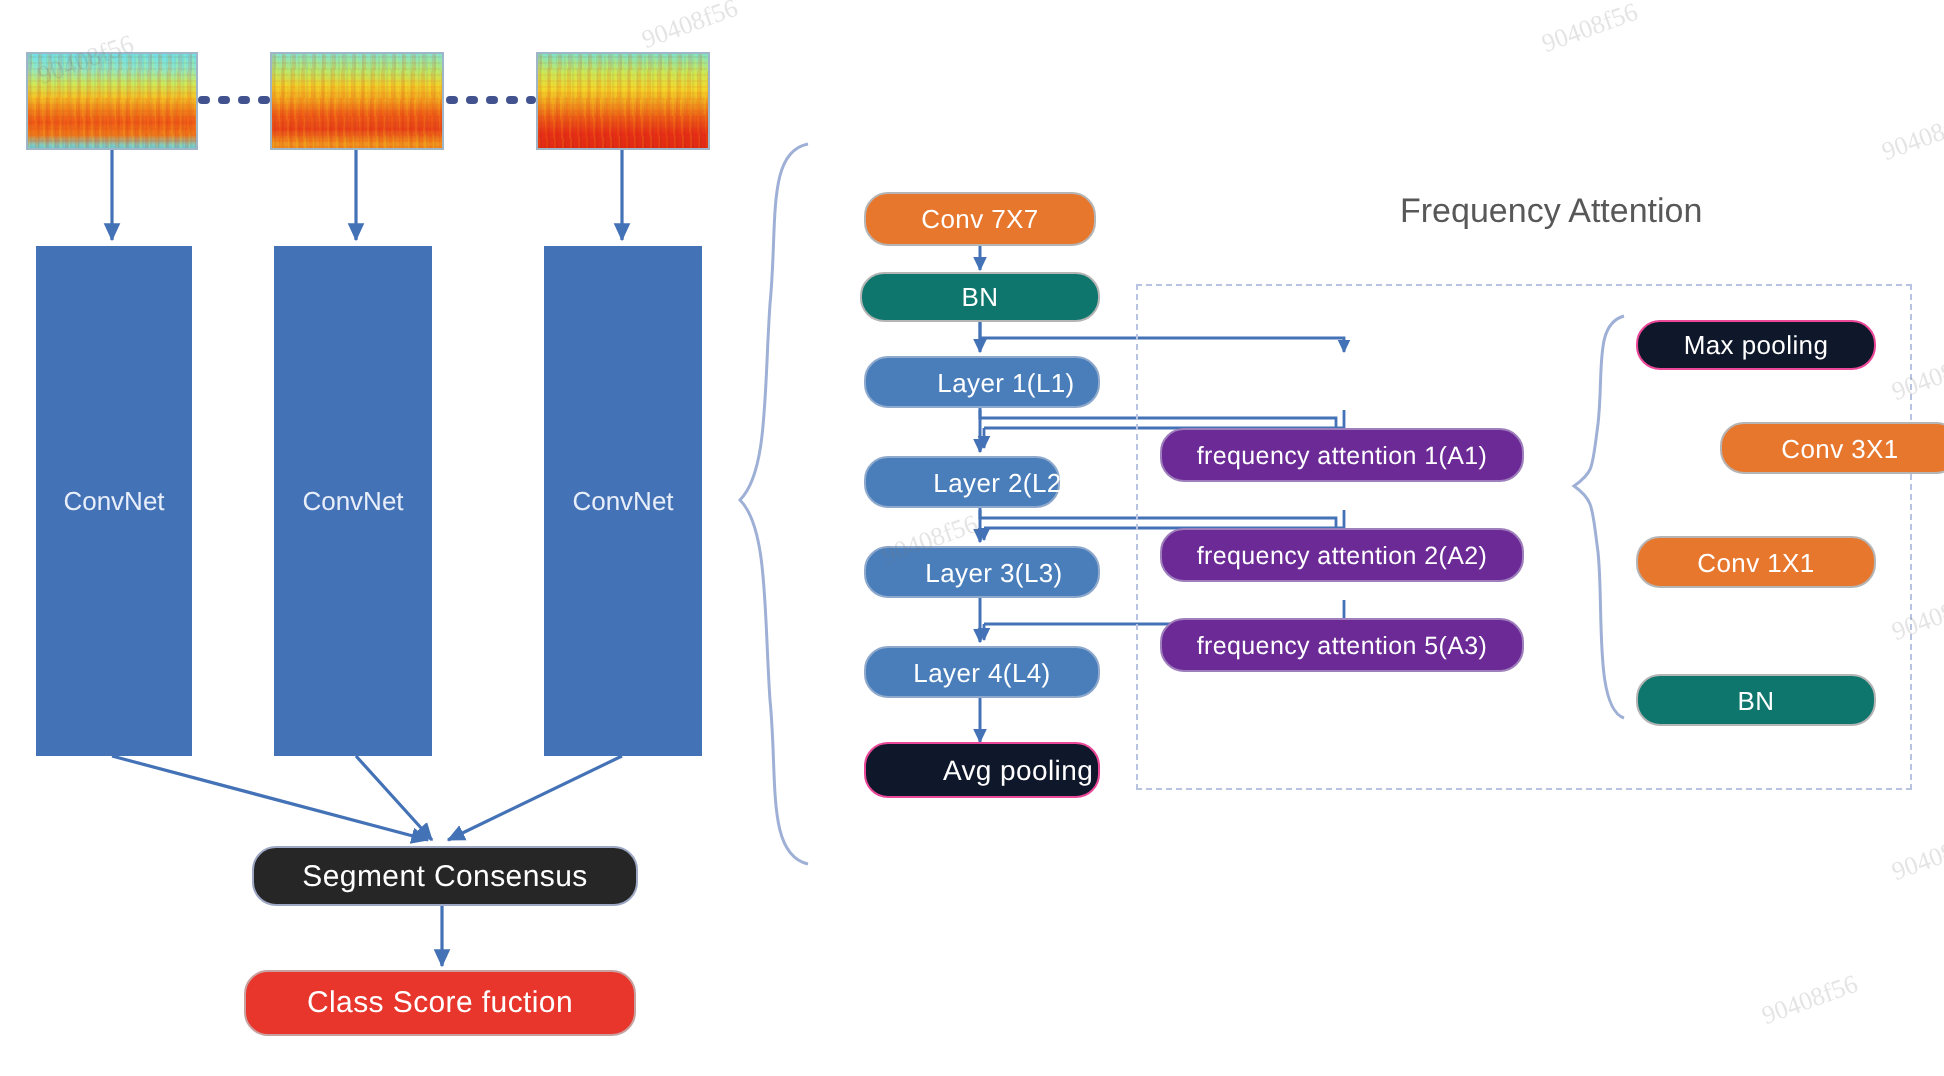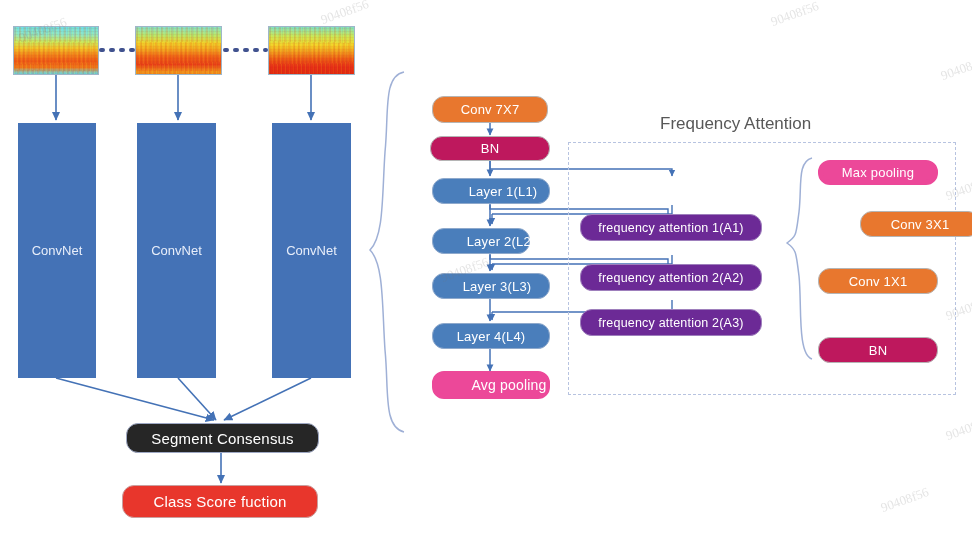--- a/index.html
+++ b/index.html
@@ -18,23 +18,23 @@
     display:flex;align-items:center;justify-content:center;
     color:#ffffff;
     font-size:13px;
     letter-spacing:.2px;
     box-sizing:border-box;
     text-align:center;
     white-space:nowrap;
     border-radius:12px;
   }
   .b-orange{background:#e8772e;border:1px solid #b5b5b5;}
-  .b-green {background:#be185d;border:1px solid #b5b5b5;}
+  .b-green {background:#0f766e;border:1px solid #b5b5b5;}
   .b-blue  {background:#4a7ebb;border:1px solid #8ea9cc;}
-  .b-navy  {background:#ec4899;border:5px solid #ec4899;}
+  .b-navy  {background:#0f172a;border:1px solid #ec4899;}
   .b-purple{background:#6c2a96;border:1px solid #9e7fbc;margin-top:37px;}
   .b-black {background:#262626;border:1px solid #9ea8c4;}
   .b-red   {background:#e8362c;border:1px solid #c9a0a0;}
 
   .convnet{
     position:absolute;
     background:#4472b6;
     display:flex;align-items:center;justify-content:center;
     color:#e8eefa;font-size:13px;
   }
@@ -185,21 +185,21 @@
   </div>
 
   <div class="block b-black" style="left:126px;top:423px;width:193px;height:30px;font-size:15px;">
     <span>Segment Consensus</span>
   </div>
   <div class="block b-red" style="left:122px;top:485px;width:196px;height:33px;font-size:15px;">
     <span>Class Score fuction</span>
   </div>
 
   <div class="fa-panel" style="left:568px;top:142px;width:388px;height:253px;"></div>
-  <div class="fa-title" style="left:660px;top:96px;margin-top:18px;">Frequency Attention</div>
+  <div class="fa-title" style="left:700px;top:96px;">Frequency Attention</div>
 
   <div class="block b-orange" style="left:432px;top:96px;width:116px;height:27px;">
     <span>Conv 7X7</span>
   </div>
   <div class="block b-green" style="left:430px;top:136px;width:120px;height:25px;">
     <span>BN</span>
   </div>
   <div class="block b-blue" style="left:432px;top:178px;width:118px;height:26px;padding-left:24px;">
     <span>Layer 1(L1)</span>
   </div>
@@ -216,21 +216,21 @@
     <span>Avg pooling</span>
   </div>
 
   <div class="block b-purple" style="left:580px;top:177px;width:182px;height:27px;font-size:12.5px;">
     <span>frequency attention 1(A1)</span>
   </div>
   <div class="block b-purple" style="left:580px;top:227px;width:182px;height:27px;font-size:12.5px;">
     <span>frequency attention 2(A2)</span>
   </div>
   <div class="block b-purple" style="left:580px;top:272px;width:182px;height:27px;font-size:12.5px;">
-    <span>frequency attention 2(A3)</span>
+    <span>frequency attention 5(A3)</span>
   </div>
 
   <div class="block b-navy" style="left:818px;top:160px;width:120px;height:25px;">
     <span>Max pooling</span>
   </div>
   <div class="block b-orange" style="left:860px;top:211px;width:120px;height:26px;">
     <span>Conv 3X1</span>
   </div>
   <div class="block b-orange" style="left:818px;top:268px;width:120px;height:26px;">
     <span>Conv 1X1</span>

